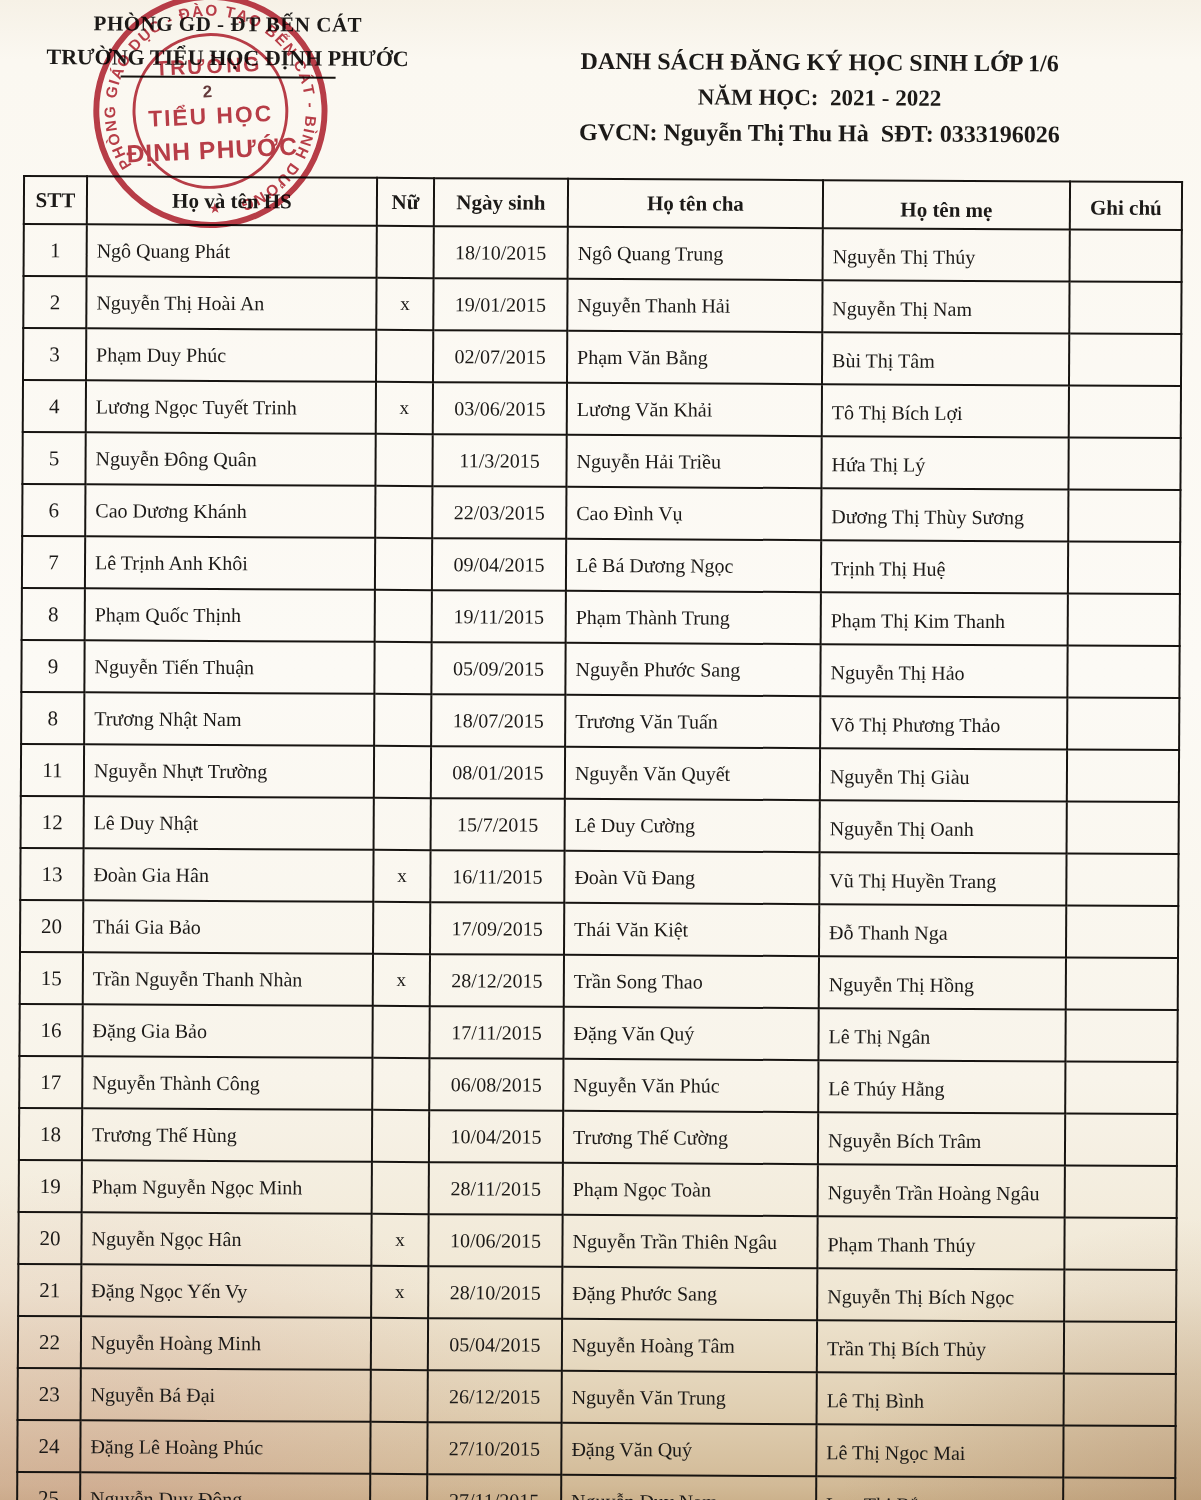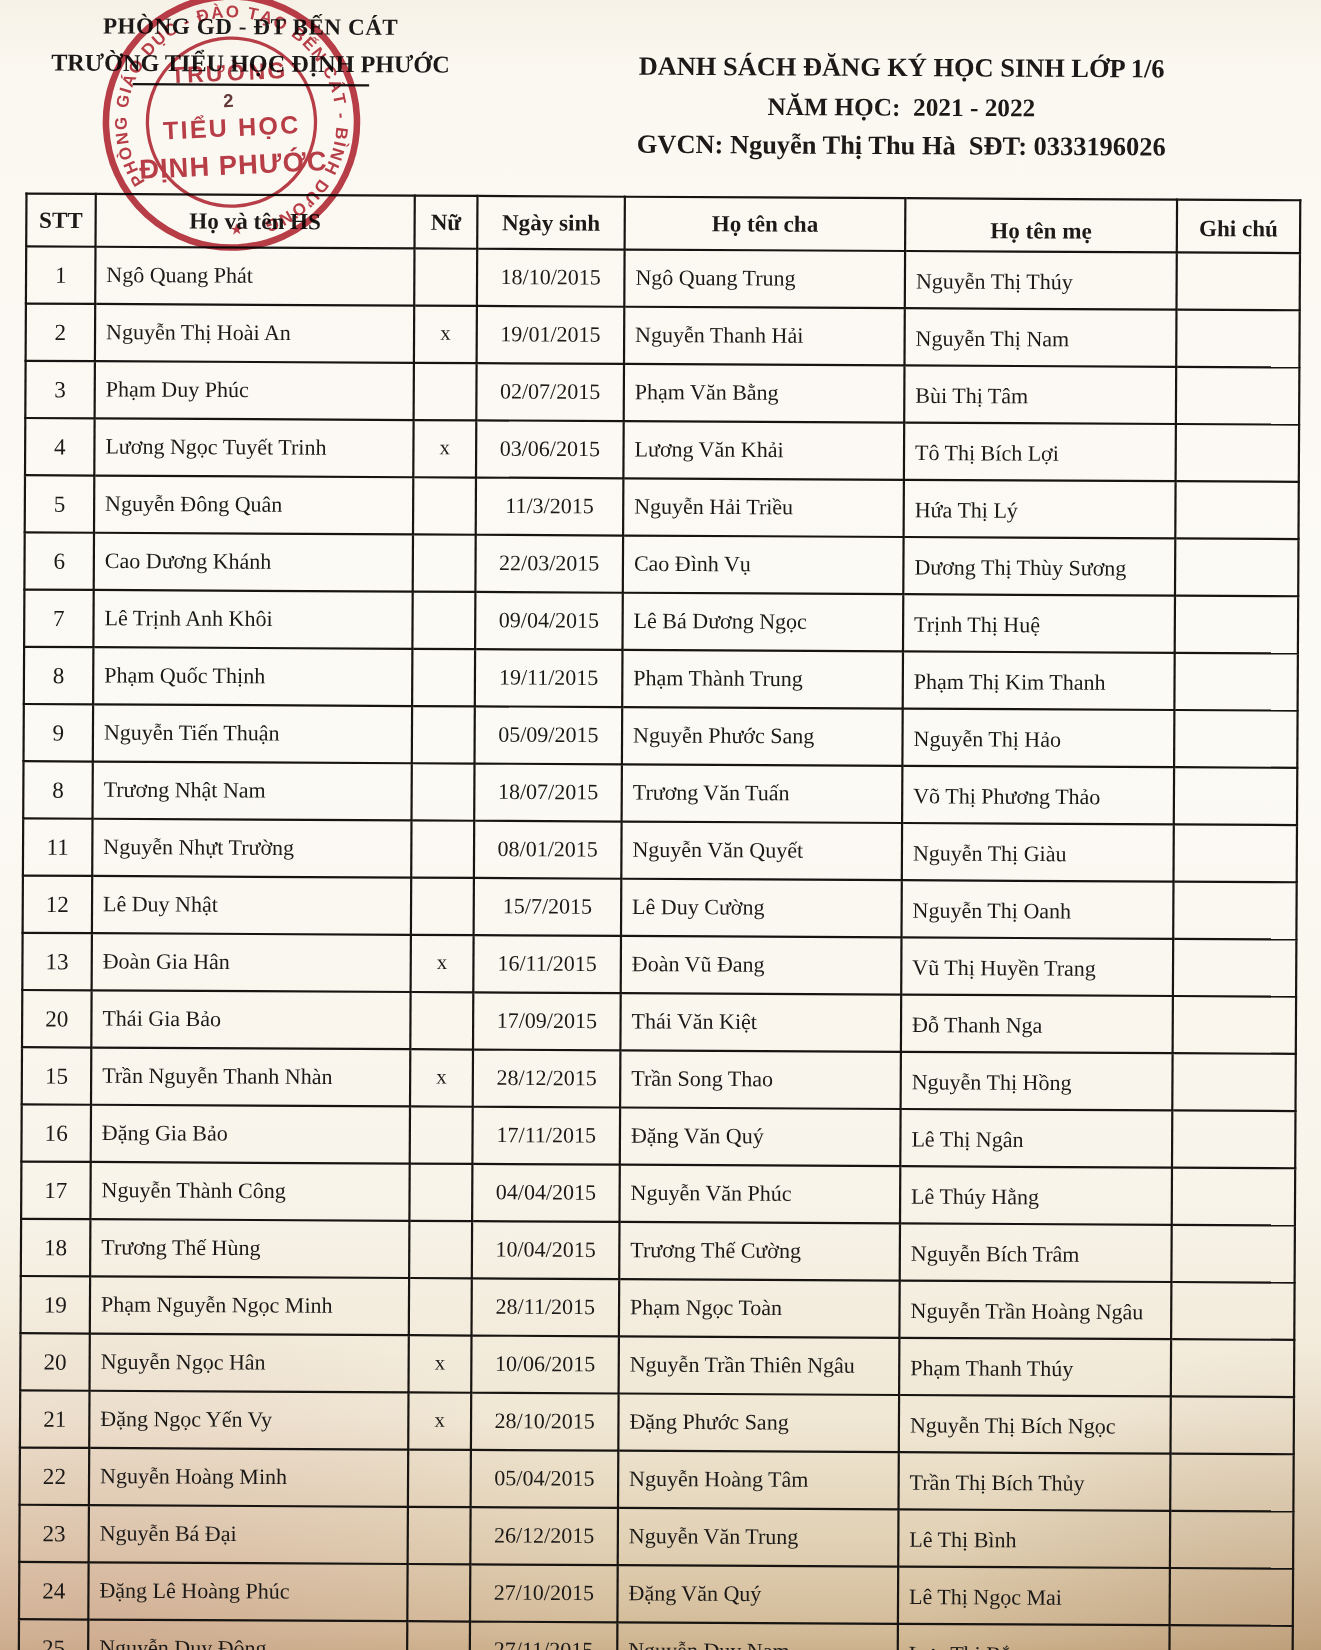--- a/index.html
+++ b/index.html
@@ -253,21 +253,21 @@
           <td class="col-nu"></td>
           <td class="col-dob">17/11/2015</td>
           <td class="col-father">Đặng Văn Quý</td>
           <td class="col-mother">Lê Thị Ngân</td>
           <td class="col-note"></td>
         </tr>
         <tr>
           <td class="col-stt">17</td>
           <td class="col-name">Nguyễn Thành Công</td>
           <td class="col-nu"></td>
-          <td class="col-dob">04/04/2015</td>
+          <td class="col-dob">06/08/2015</td>
           <td class="col-father">Nguyễn Văn Phúc</td>
           <td class="col-mother">Lê Thúy Hằng</td>
           <td class="col-note"></td>
         </tr>
         <tr>
           <td class="col-stt">18</td>
           <td class="col-name">Trương Thế Hùng</td>
           <td class="col-nu"></td>
           <td class="col-dob">10/04/2015</td>
           <td class="col-father">Trương Thế Cường</td>

